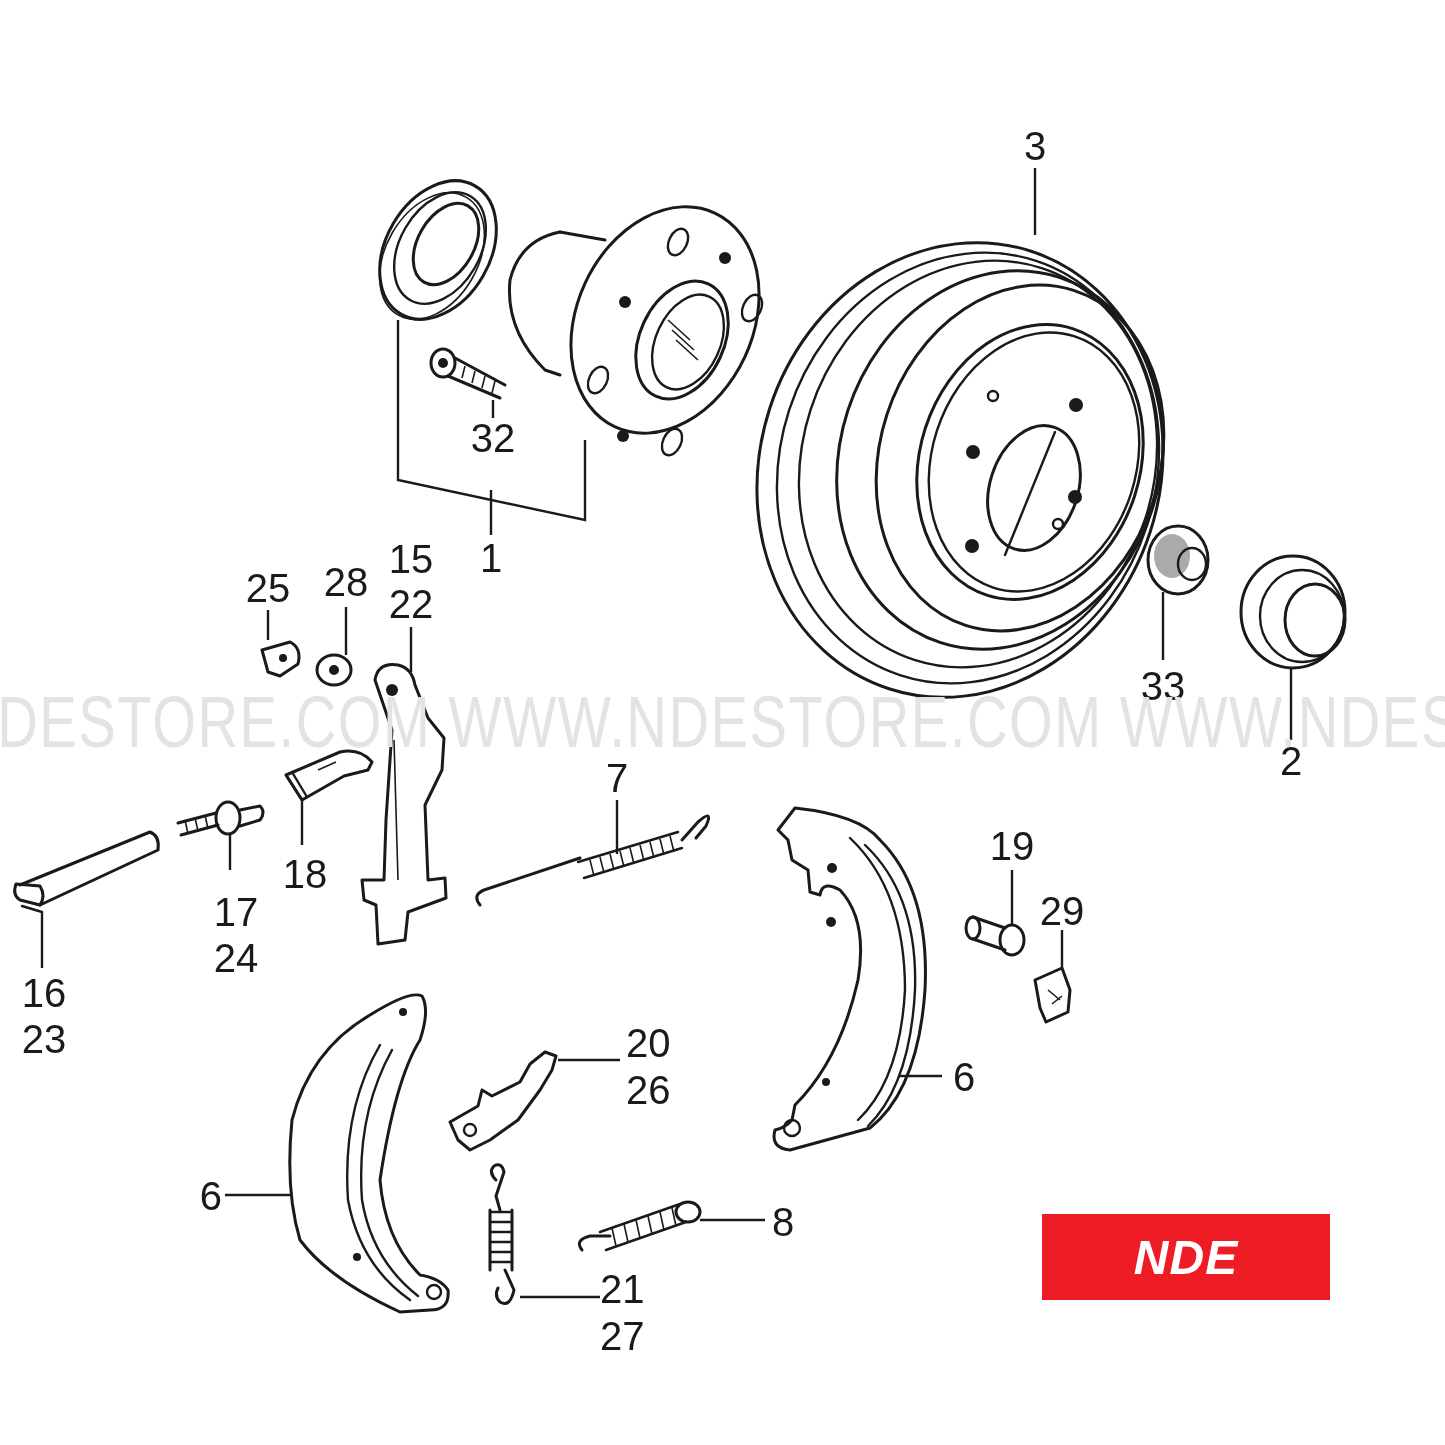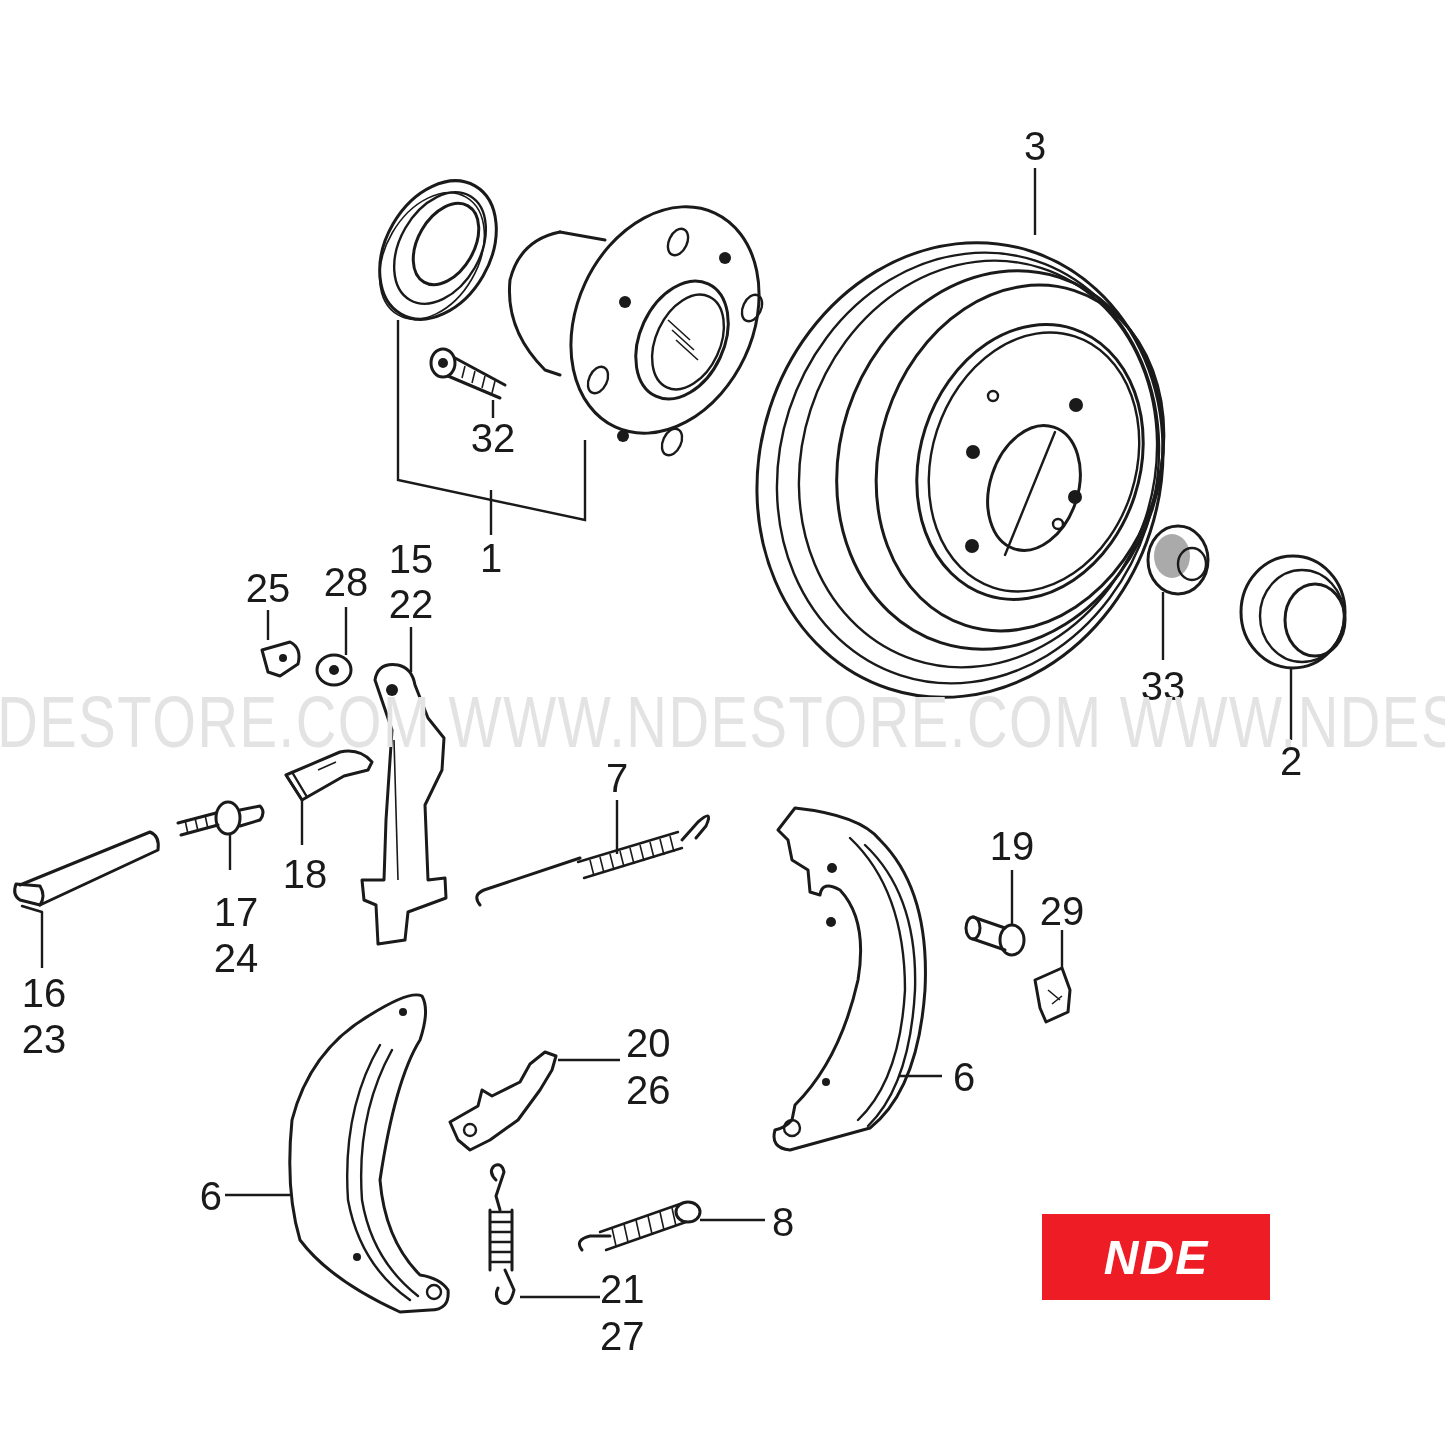--- a/index.html
+++ b/index.html
@@ -10,21 +10,21 @@
     .thin { fill: none; stroke: #1a1a1a; stroke-width: 1.6; }
     .leader { fill: none; stroke: #1a1a1a; stroke-width: 2.4; }
     .dot { fill: #1a1a1a; }
     .gray { fill: #555; }
     .lbl { font-family: "Liberation Sans", sans-serif; font-size: 40px; fill: #1a1a1a; text-anchor: middle; }
     .lbl-l { text-anchor: start; }
     .lbl-r { text-anchor: end; }
     .watermark { position: absolute; left: -20px; top: 682px; width: 1500px; white-space: nowrap;
       font-family: "Liberation Sans", sans-serif; font-size: 72px; letter-spacing: 2px; color: #e3e3e3;
       transform: scaleX(0.78); transform-origin: 0 0; pointer-events: none; line-height: 80px; }
-    .brand { position: absolute; left: 1042px; top: 1214px; width: 228px; height: 86px; background: #ee1c25;
+    .brand { position: absolute; left: 1042px; top: 1214px; width: 288px; height: 86px; background: #ee1c25;
       display: flex; align-items: center; justify-content: center; }
     .brand span { color: #ffffff; font-family: "Liberation Sans", sans-serif; font-weight: bold; font-style: italic;
       font-size: 48px; letter-spacing: 1px; }
   </style>
 </head>
 <body>
 
 <svg id="diagram" viewBox="0 0 1445 1445" xmlns="http://www.w3.org/2000/svg">
 
   <g>

